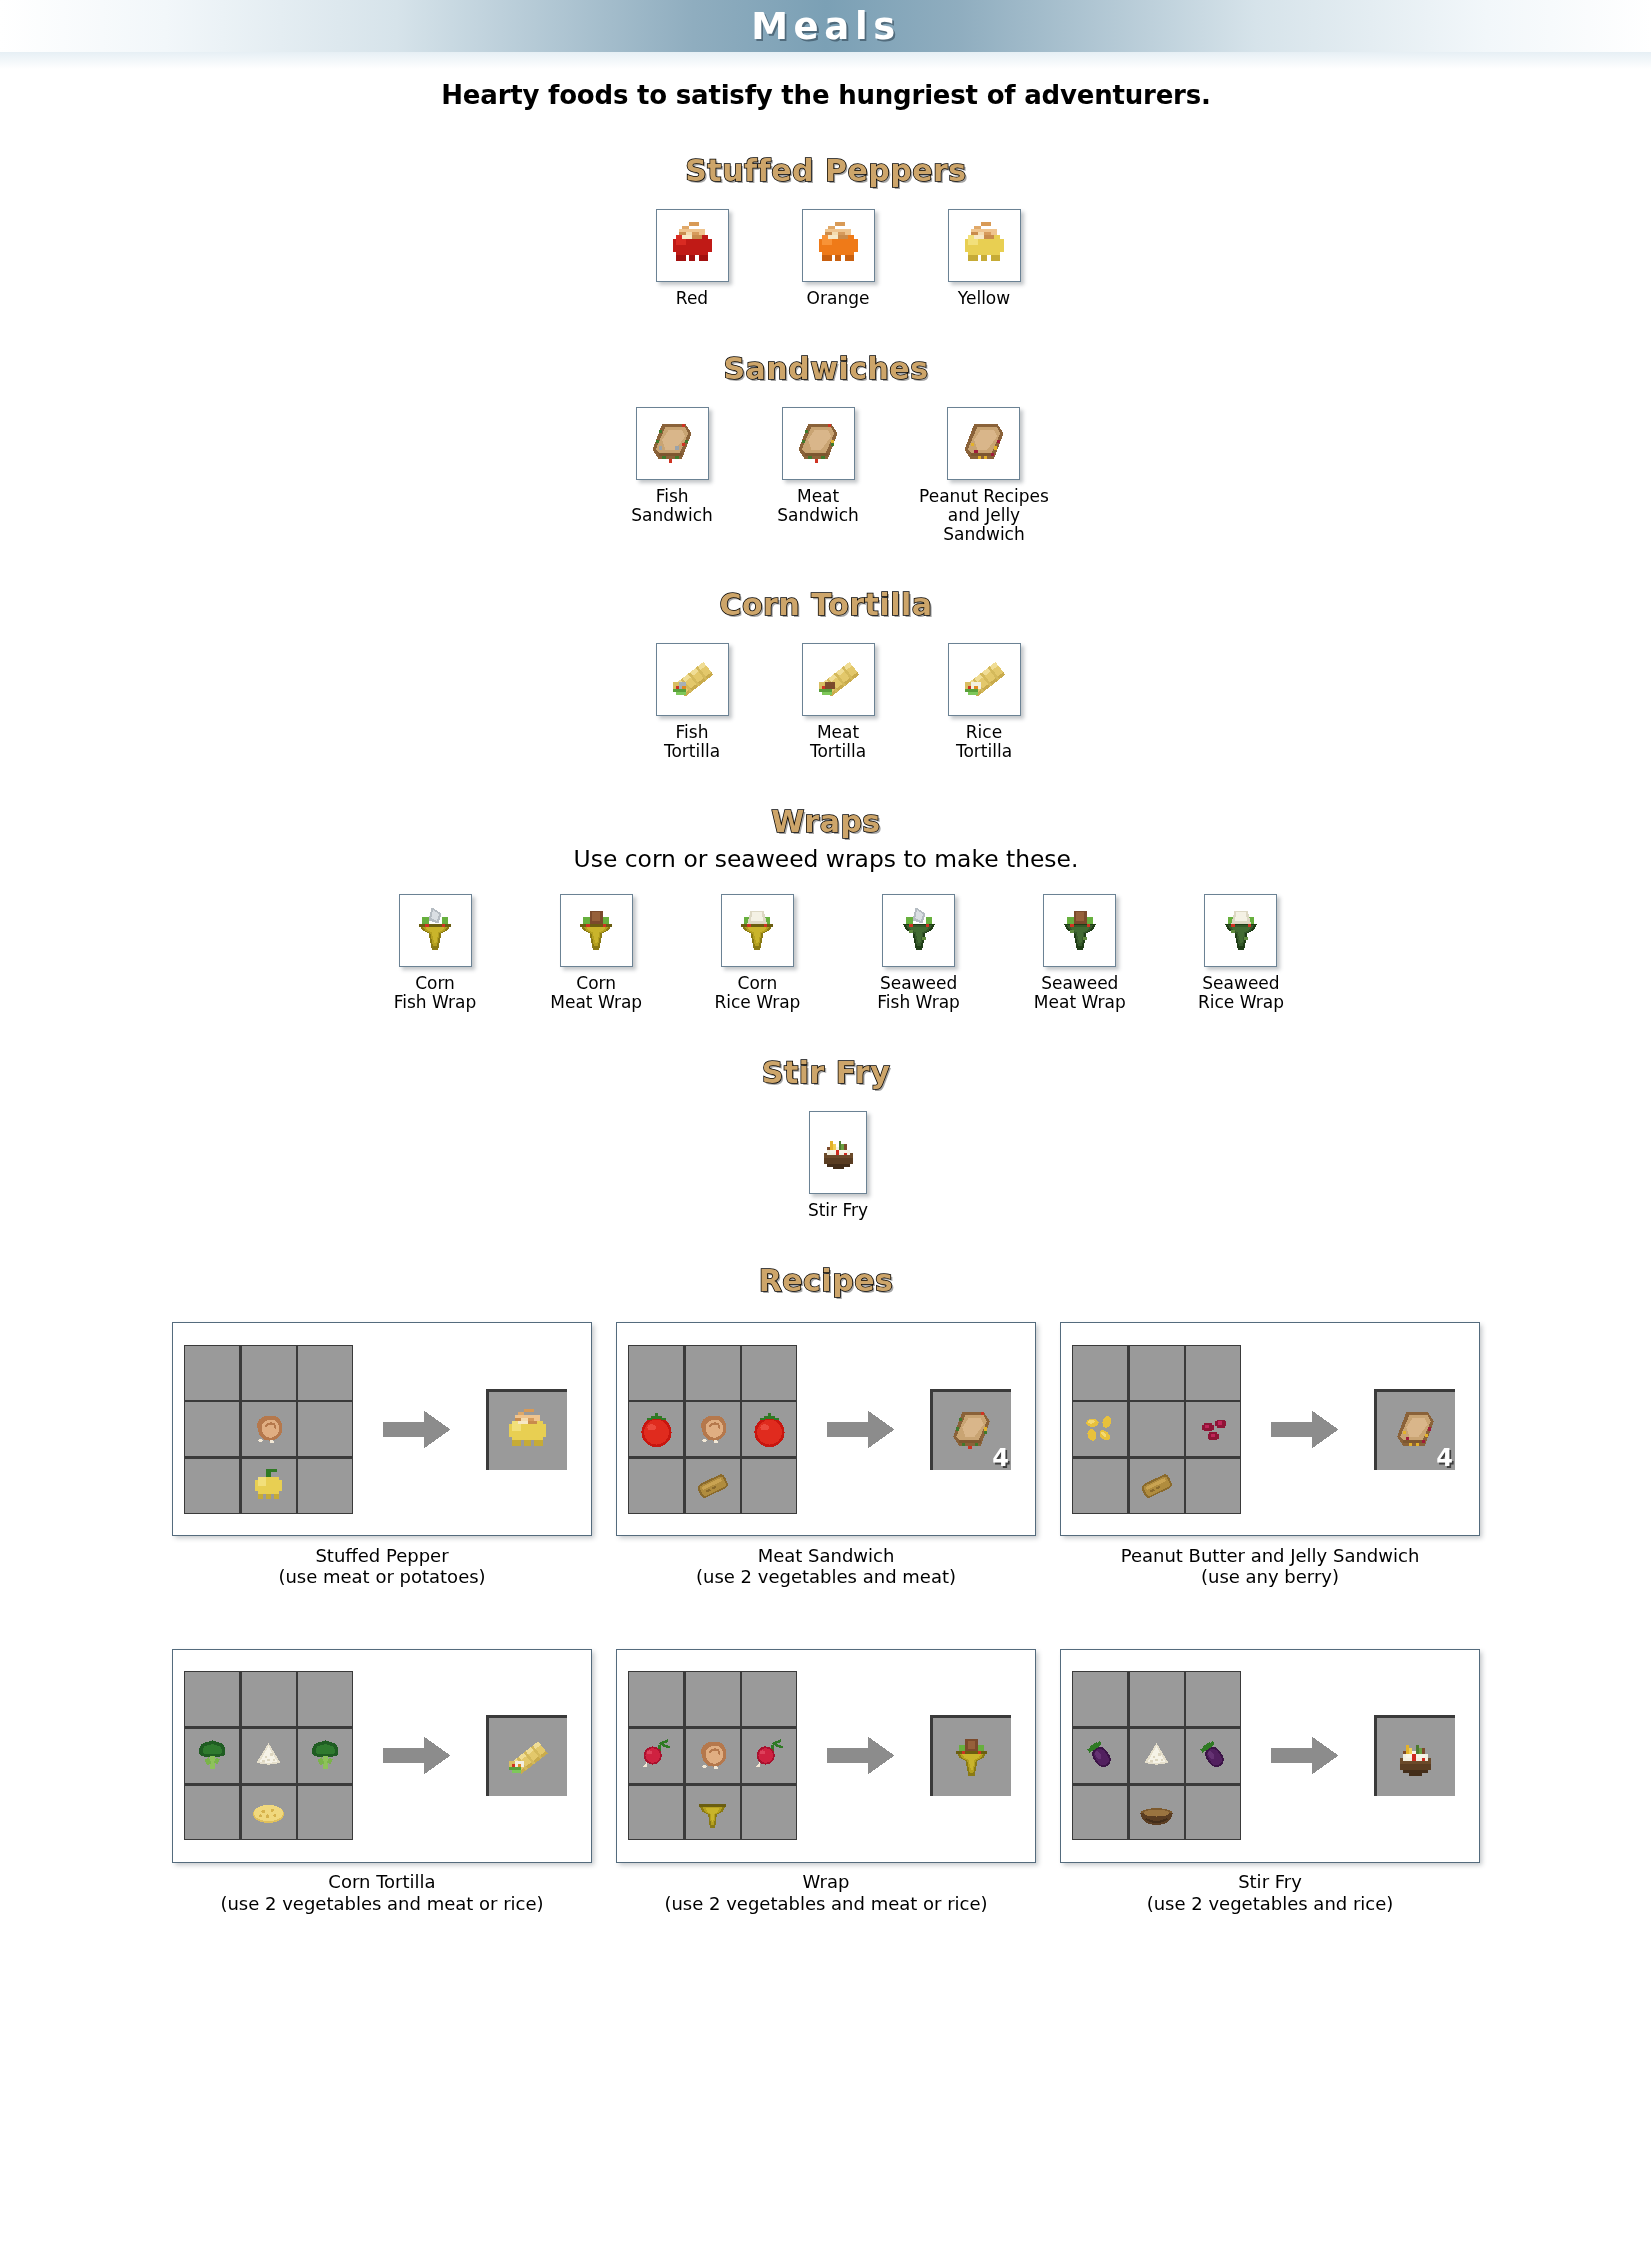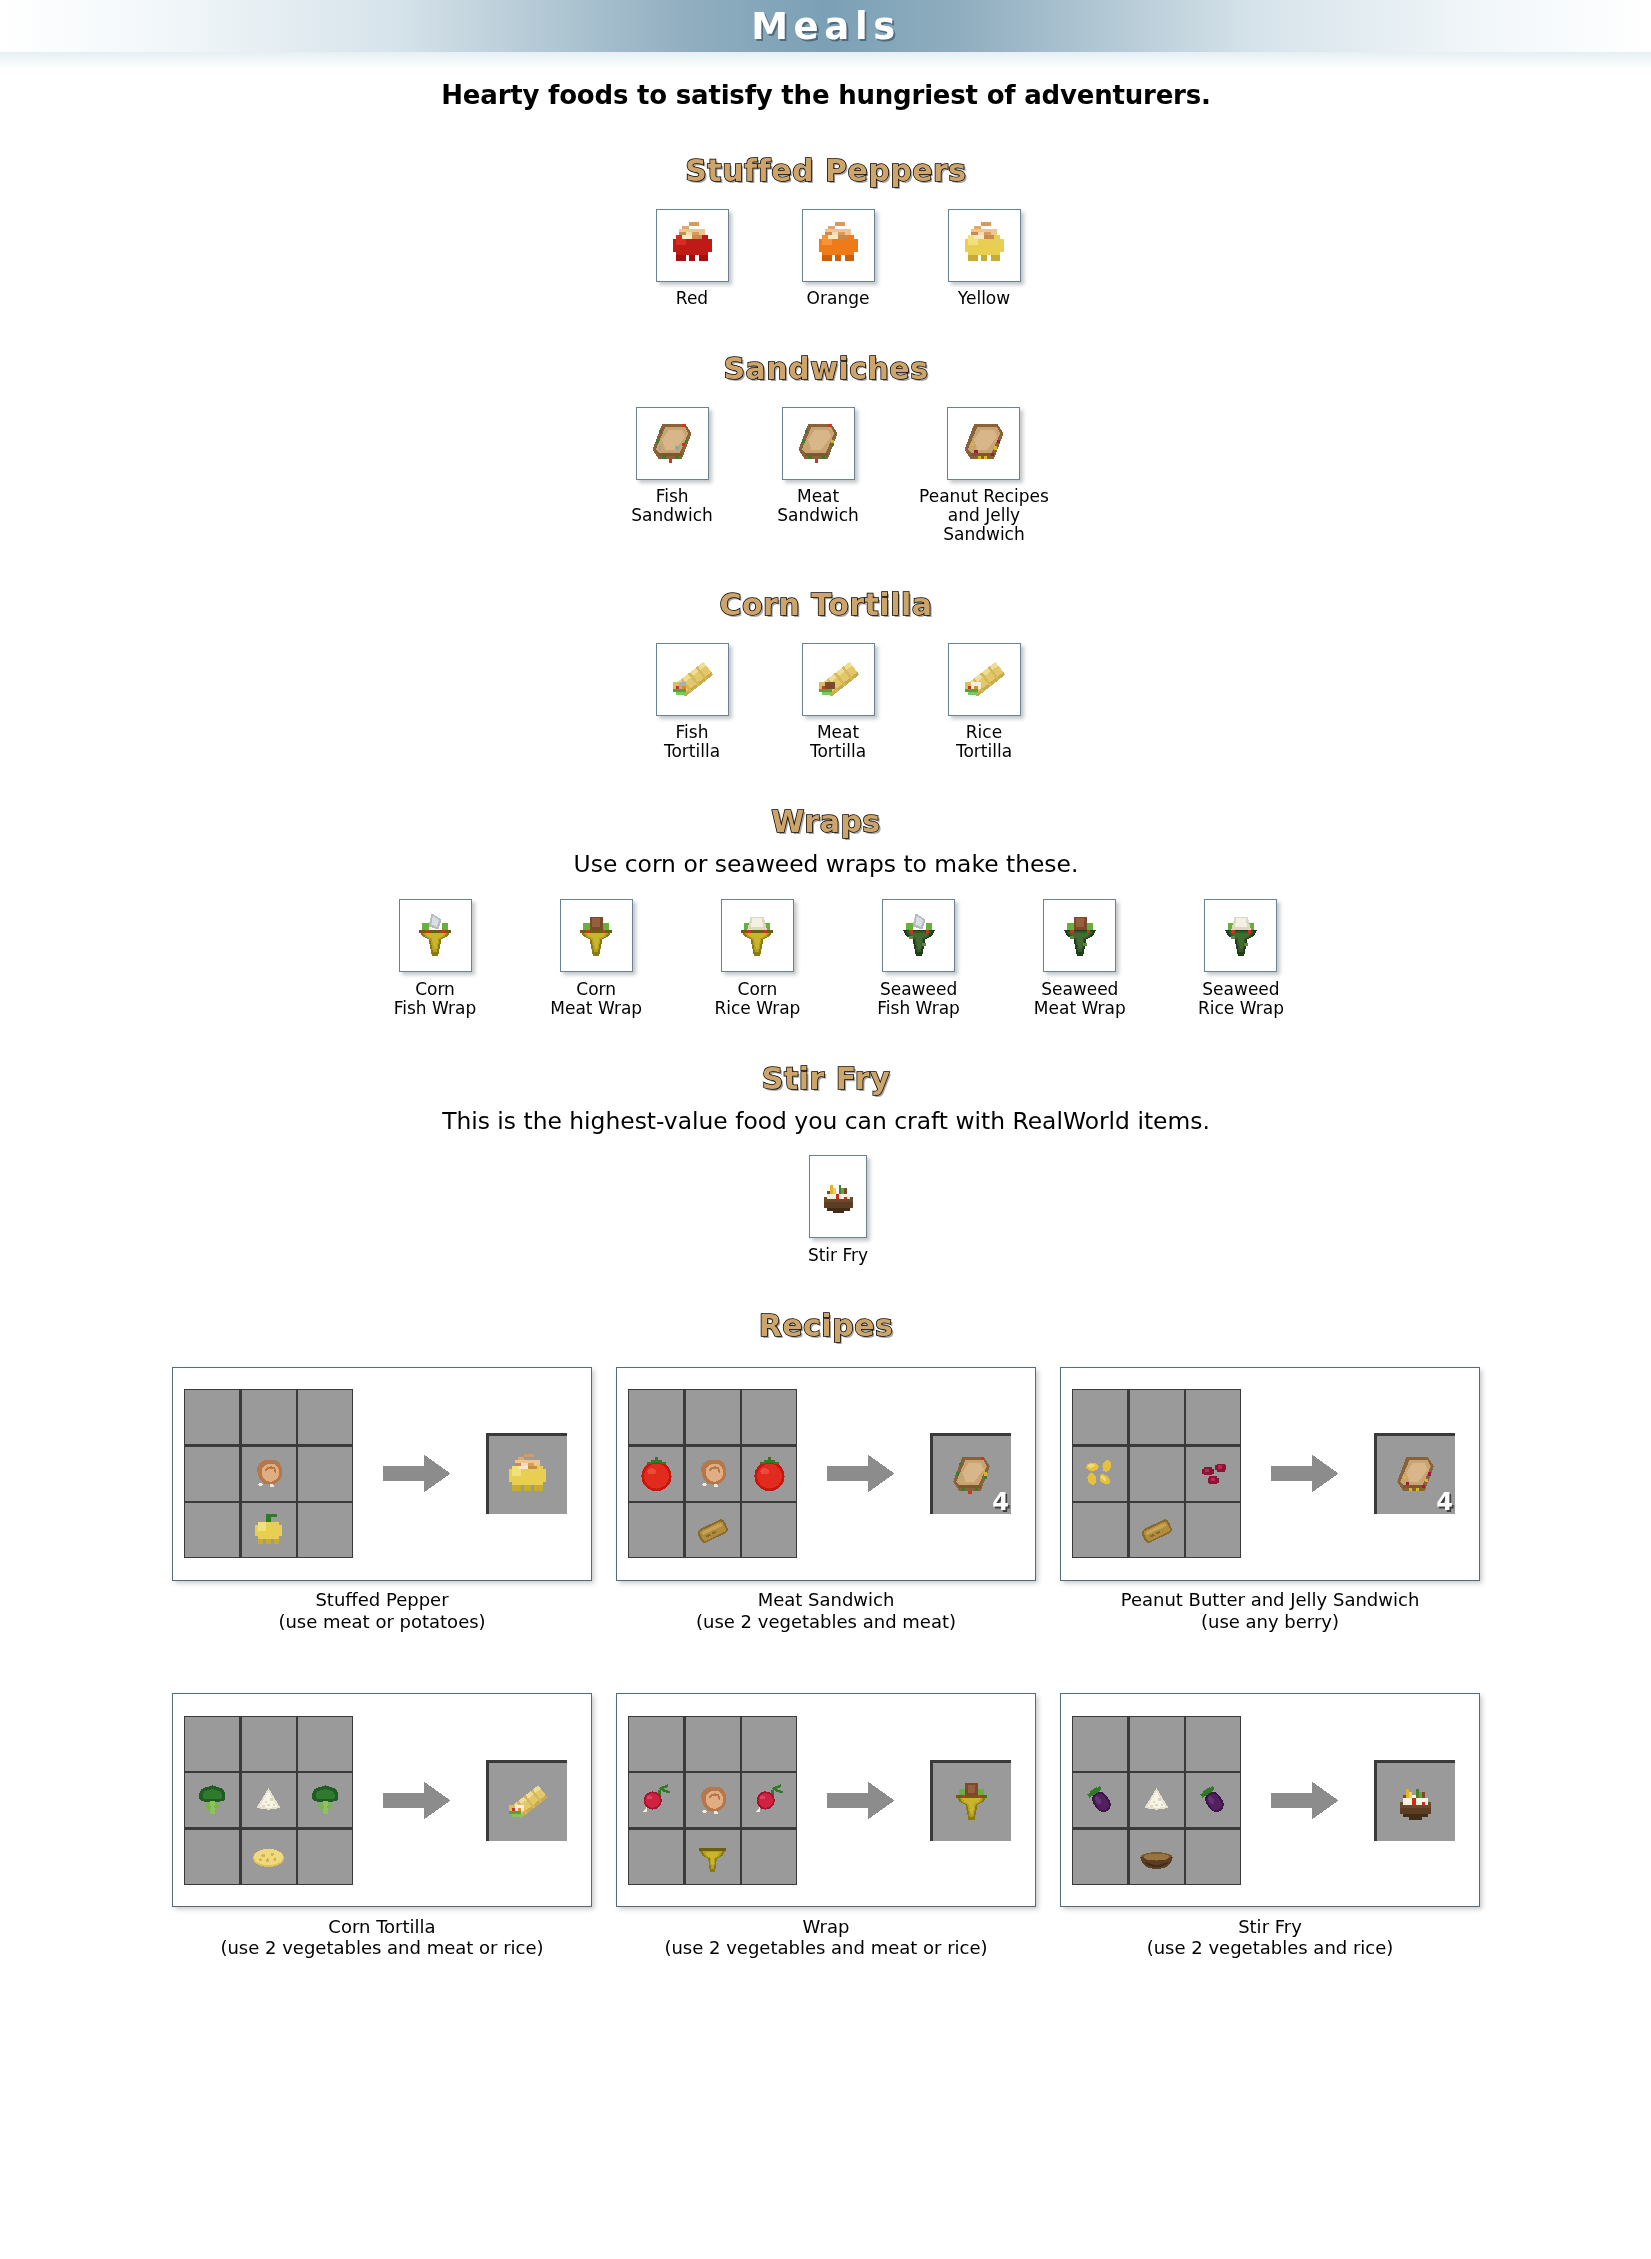--- a/index.html
+++ b/index.html
@@ -38,21 +38,21 @@
   }
   .section{margin-top:43px;}
   .sec-head{
     text-align:center;
     font-size:30px;font-weight:700;
     color:#cda56a;
     letter-spacing:0.5px;
     -webkit-text-stroke:1.5px #000;
     paint-order:stroke fill;
     text-shadow:1.9px 1.9px 0 rgba(0,0,0,.35);
-    margin:11px;
+    margin:0;
   }
   .sec-sub{
     text-align:center;font-size:23.4px;font-weight:500;margin:5.6px 0 0;
   }
   
   .item-row{
     display:flex;justify-content:center;align-items:flex-start;
     margin-top:20.6px;
     padding-left:24px;
   }
@@ -586,21 +586,20 @@
           </svg>
       </div>
       <div class="item-label">Seaweed
 Rice Wrap</div>
     </div>
   </div>
 </div>
 
 <div class="section">
   <div class="sec-head">Stir Fry</div>
-  <div class="sec-sub">This is the highest-value food you can craft with RealWorld items.</div>
   <div class="item-row">
     <div class="item">
       <div class="slot tall">
         <svg width="45" height="45" viewBox="0 0 16 16">
             <use href="#i-stirfry"></use>
           </svg>
       </div>
       <div class="item-label">Stir Fry</div>
     </div>
   </div>

